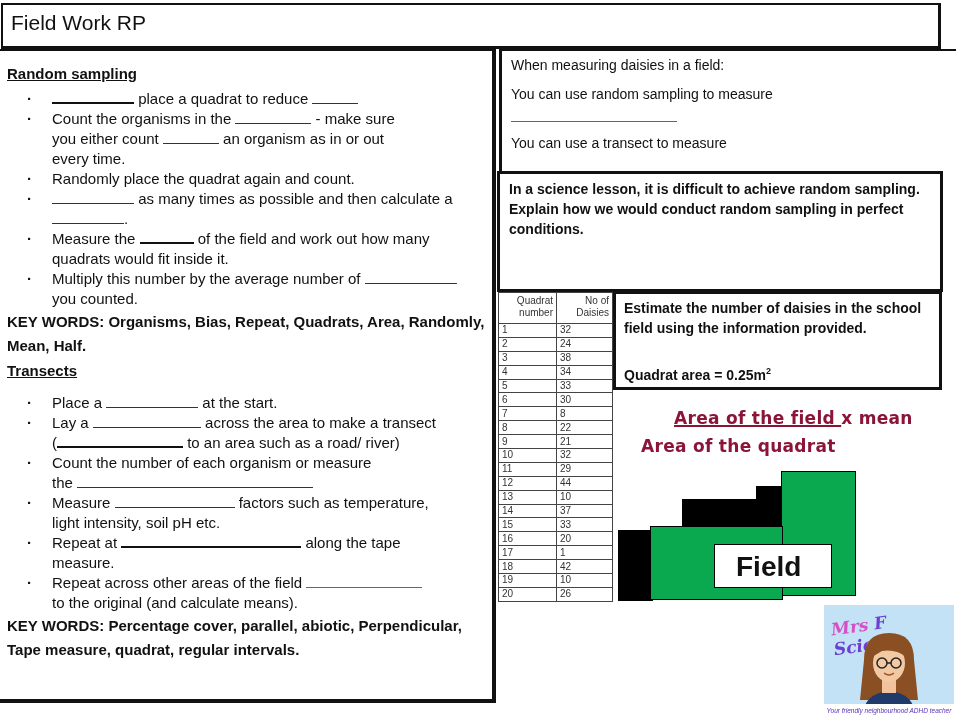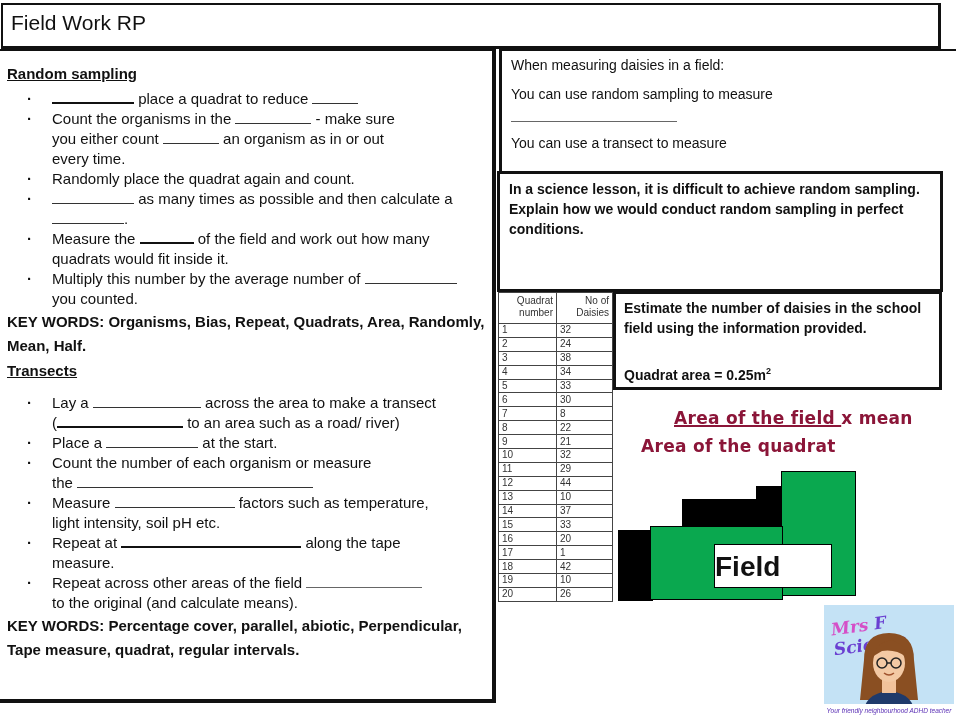--- a/index.html
+++ b/index.html
@@ -46,21 +46,21 @@
 
   
   .formula { position: absolute; font-family: "DejaVu Sans", sans-serif; font-weight: bold; color: #8b1538; font-size: 17px; letter-spacing: 0.3px; }
   #formula-top { left: 643px; top: 408px; margin-left: 31px; }
   #formula-top .num { text-decoration: underline; text-decoration-thickness: 2px; }
   #formula-bottom { left: 641px; top: 436px; }
 
   
   .blk { position: absolute; background: #000; }
   .grn { position: absolute; background: #0aa84f; border: 1px solid #000; }
-  #field-label { position: absolute; left: 714px; top: 544px; width: 118px; height: 44px; background: #fff; border: 1px solid #000; font-weight: bold; font-size: 28px; padding-left: 0; line-height: 44px; }
+  #field-label { position: absolute; left: 714px; top: 544px; width: 118px; height: 44px; background: #fff; border: 1px solid #000; font-weight: bold; font-size: 28px; padding-left: 21px; line-height: 44px; }
 
   
   #logo { position: absolute; left: 824px; top: 605px; width: 130px; height: 112px; background: #c4e2f5; overflow: hidden; }
   #logo .brand { position: absolute; left: 8px; top: 6px; font-family: "DejaVu Serif", serif; font-style: italic; font-weight: bold; font-size: 17px; color: #6a3fd1; transform: rotate(-8deg); }
   #logo .brand .m { color: #d54fc7; }
   #logo .tag { position: absolute; left: 0; bottom: 0; width: 100%; height: 13px; background: #fff; color: #5a2fb5; font-size: 6.5px; font-style: italic; text-align: center; line-height: 13px; }
 </style>
 </head>
 <body>
 
@@ -78,22 +78,22 @@
     <li><span class="blank" style="width:82px"></span><span> as many times as possible and then calculate a</span><br><span class="blank" style="width:72px"></span><span>.</span></li>
     <li><span>Measure the </span><span class="blank thick" style="width:54px"></span><span> of the field and work out how many</span><br><span>quadrats would fit inside it.</span></li>
     <li><span>Multiply this number by the average number of </span><span class="blank" style="width:92px"></span><br><span>you counted.</span></li>
   </ul>
 
   <div class="kw" style="top:259px;">KEY WORDS: Organisms, Bias, Repeat, Quadrats, Area, Randomly, Mean,  Half.</div>
 
   <div class="sec-head" style="top:311px;">Transects</div>
 
   <ul class="bul" style="top:342px;">
+    <li><span>Place a </span><span class="blank" style="width:92px"></span><span> at the start.</span></li>
     <li><span>Lay a </span><span class="blank" style="width:108px"></span><span> across the area to make a transect</span><br><span>(</span><span class="blank thick" style="width:126px"></span><span> to an area such as a road/ river)</span></li>
-    <li><span>Place a </span><span class="blank" style="width:92px"></span><span> at the start.</span></li>
     <li><span>Count the number of each organism or measure</span><br><span>the </span><span class="blank" style="width:236px"></span></li>
     <li><span>Measure </span><span class="blank" style="width:120px"></span><span> factors such as temperature,</span><br><span>light intensity, soil pH etc.</span></li>
     <li><span>Repeat at </span><span class="blank thick" style="width:180px"></span><span> along the tape</span><br><span>measure.</span></li>
     <li><span>Repeat across other areas of the field </span><span class="blank" style="width:116px; border-bottom-color:#666;"></span><br><span>to the original (and calculate means).</span></li>
   </ul>
 
   <div class="kw" style="top:563px;">KEY WORDS: Percentage cover, parallel, abiotic, Perpendicular, Tape measure, quadrat, regular intervals.</div>
 </div>
 
 <div class="box" id="daisies-box">

